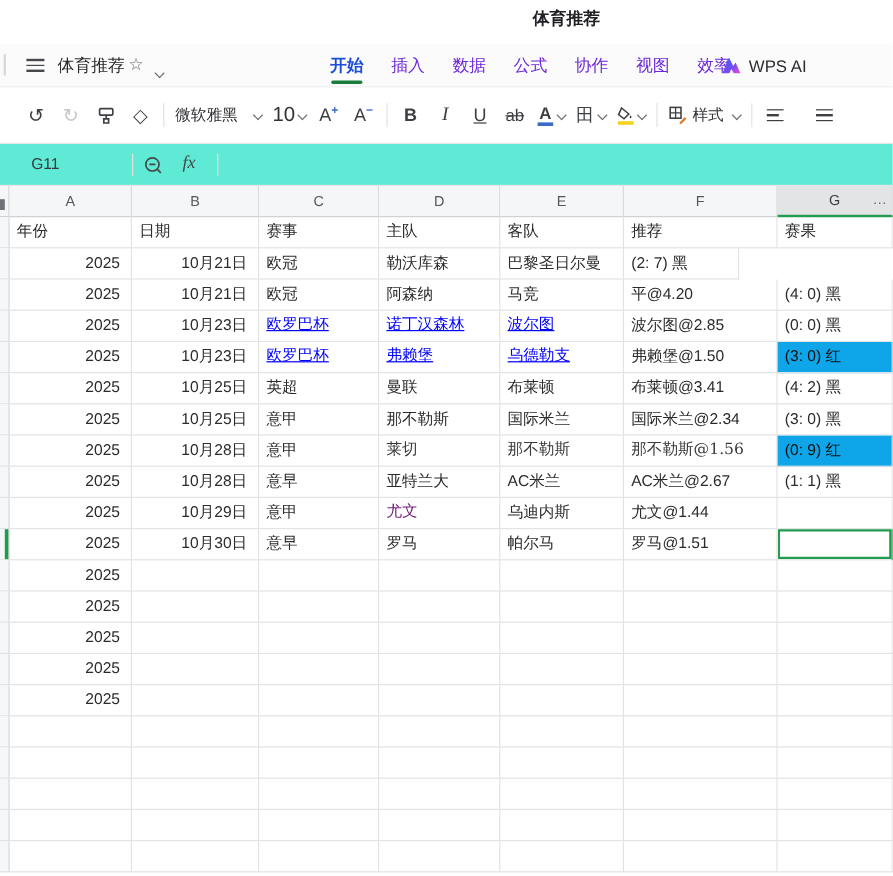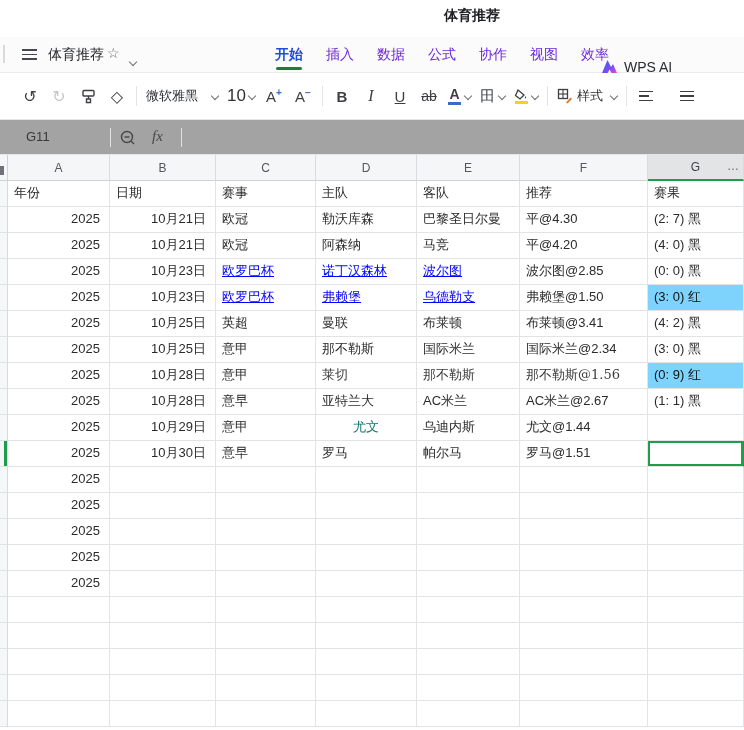--- a/index.html
+++ b/index.html
@@ -23,21 +23,21 @@
   #star-icon { position:absolute; left:107px; top:8px; font-size:14px; color:#67696d; }
   #file-chevron { position:absolute; left:130px; top:14px; }
   .chev { display:inline-block; width:6px; height:6px; border-right:1.4px solid #6b6e72;
     border-bottom:1.4px solid #6b6e72; transform:rotate(45deg); }
   #tabs { position:absolute; left:272px; top:0; height:35px; display:flex; align-items:center; gap:17px; }
   .tab { font-size:14px; color:#6d28d9; padding:0 3px; height:35px; line-height:35px;
     position:relative; cursor:pointer; white-space:nowrap; }
   .tab.active { color:#1d4ed8; font-weight:700; }
   .tab.active::after { content:""; position:absolute; left:50%; transform:translateX(-50%);
     bottom:2px; width:26px; height:3px; background:#1b7d3a; border-radius:2px; }
-  #wps-ai { position:absolute; left:601px; top:12px; height:35px; display:flex; align-items:center; gap:6px; cursor:pointer; }
+  #wps-ai { position:absolute; left:601px; top:0; height:35px; display:flex; align-items:center; gap:6px; cursor:pointer; }
   #wps-ai-label { font-size:14px; color:#2a2c30; }
 
   
   #toolbar { position:absolute; left:0; top:73px; width:744px; height:47px; background:#fff;
     border-bottom:1px solid #e6e6e8; display:flex; align-items:center; gap:9px; padding-left:20px; }
   .tbtn { display:flex; align-items:center; justify-content:center; min-width:20px; height:26px;
     cursor:pointer; color:#3d3f42; font-size:15px; white-space:nowrap; }
   .tb-div { width:1px; height:20px; background:#e3e3e5; flex:0 0 auto; }
   .glyph { font-family:"DejaVu Sans",sans-serif; font-size:16px; color:#3d3f42; }
   .disabled { color:#c6c7c9; }
@@ -51,21 +51,21 @@
   #underline-btn { text-decoration:underline; font-size:15px; }
   #strike-btn { text-decoration:line-through; font-size:14px; }
   .color-stack { display:flex; flex-direction:column; align-items:center; line-height:1; }
   .color-stack .letter { font-size:14px; font-weight:600; }
   .color-bar { width:13px; height:3px; margin-top:1px; }
   #styles-btn { display:flex; align-items:center; gap:4px; font-size:13px; color:#2f3134; }
   .hbars { display:flex; flex-direction:column; gap:3px; }
   .hbars i { display:block; height:1.6px; background:#3d3f42; }
 
   
-  #formulabar { position:absolute; left:0; top:120px; width:744px; height:35px; background:#a3a3a3;
+  #formulabar { position:absolute; left:0; top:120px; width:744px; height:35px; background:#5eead4;
     border-bottom:1px solid #e4e5e7; }
   #name-box { position:absolute; left:26px; top:9px; font-size:13px; color:#38393b; }
   .fdiv { position:absolute; top:8px; width:1px; height:19px; background:#e0e0e2; }
   #fx-label { position:absolute; left:152px; top:8px; font-style:italic;
     font-family:"Liberation Serif",serif; font-size:15px; color:#45474a; }
 
   
   #sheet { position:absolute; left:0; top:155px; width:744px; height:575px; background:#fff; }
   #colhead { display:flex; height:26px; }
   #corner { width:8px; background:#f5f6f7; border-right:1px solid #cfd2d5; border-bottom:1px solid #cfd2d5; position:relative; }
@@ -76,22 +76,22 @@
   #overflow-dots { position:absolute; right:3px; top:4px; font-size:12px; color:#66696d; letter-spacing:1px; }
   .c0{width:102px}.c1{width:106px}.c2{width:100px}.c3{width:101px}.c4{width:103px}.c5{width:128px}.c6{width:96px}
   .s-row { display:flex; height:26px; }
   .gut { width:8px; background:#f6f7f8; border-right:1px solid #d8dadc; border-bottom:1px solid #e0e2e4; position:relative; }
   .gut.selrow::after { content:""; position:absolute; right:0; top:0; width:3px; height:100%; background:#1f9c4d; }
   .cell { border-right:1px solid #e2e3e5; border-bottom:1px solid #e2e3e5; font-size:13px;
     line-height:24px; padding:0 6px; white-space:nowrap; overflow:hidden; cursor:cell; }
   .cell.right { text-align:right; padding-right:9px; }
   .cell.link { color:#0000ff; text-decoration:underline; font-family:"DejaVu Serif","Liberation Serif",serif; }
   .cell.serif { font-family:"DejaVu Serif","Liberation Serif",serif; color:#3a3a3c; }
-  .cell.muted { color:#0f766e; font-family:"DejaVu Serif","Liberation Serif",serif;text-align:center; }
-  .cell.red { background:#7dd3fc; color:#111; }
+  .cell.muted { color:#701a75; font-family:"DejaVu Serif","Liberation Serif",serif; }
+  .cell.red { background:#0ea5e9; color:#111; }
   .cell.selcell { box-shadow:inset 0 0 0 2px #1f9c4d; border-right-color:#1f9c4d; }
 </style>
 </head>
 <body>
 
 <div id="stage">
 
   <div id="titlebar">
     <div id="doc-title">体育推荐</div>
   </div>
@@ -246,21 +246,20 @@
           <div class="cell c5">推荐</div>
           <div class="cell c6">赛果</div>
         </div>
         <div class="s-row">
           <div class="gut"></div>
           <div class="cell c0 right">2025</div>
           <div class="cell c1 right">10月21日</div>
           <div class="cell c2">欧冠</div>
           <div class="cell c3">勒沃库森</div>
           <div class="cell c4">巴黎圣日尔曼</div>
-          <div class="cell c5">平@4.30</div>
           <div class="cell c6">(2: 7) 黑</div>
         </div>
         <div class="s-row">
           <div class="gut"></div>
           <div class="cell c0 right">2025</div>
           <div class="cell c1 right">10月21日</div>
           <div class="cell c2">欧冠</div>
           <div class="cell c3">阿森纳</div>
           <div class="cell c4">马竞</div>
           <div class="cell c5">平@4.20</div>

